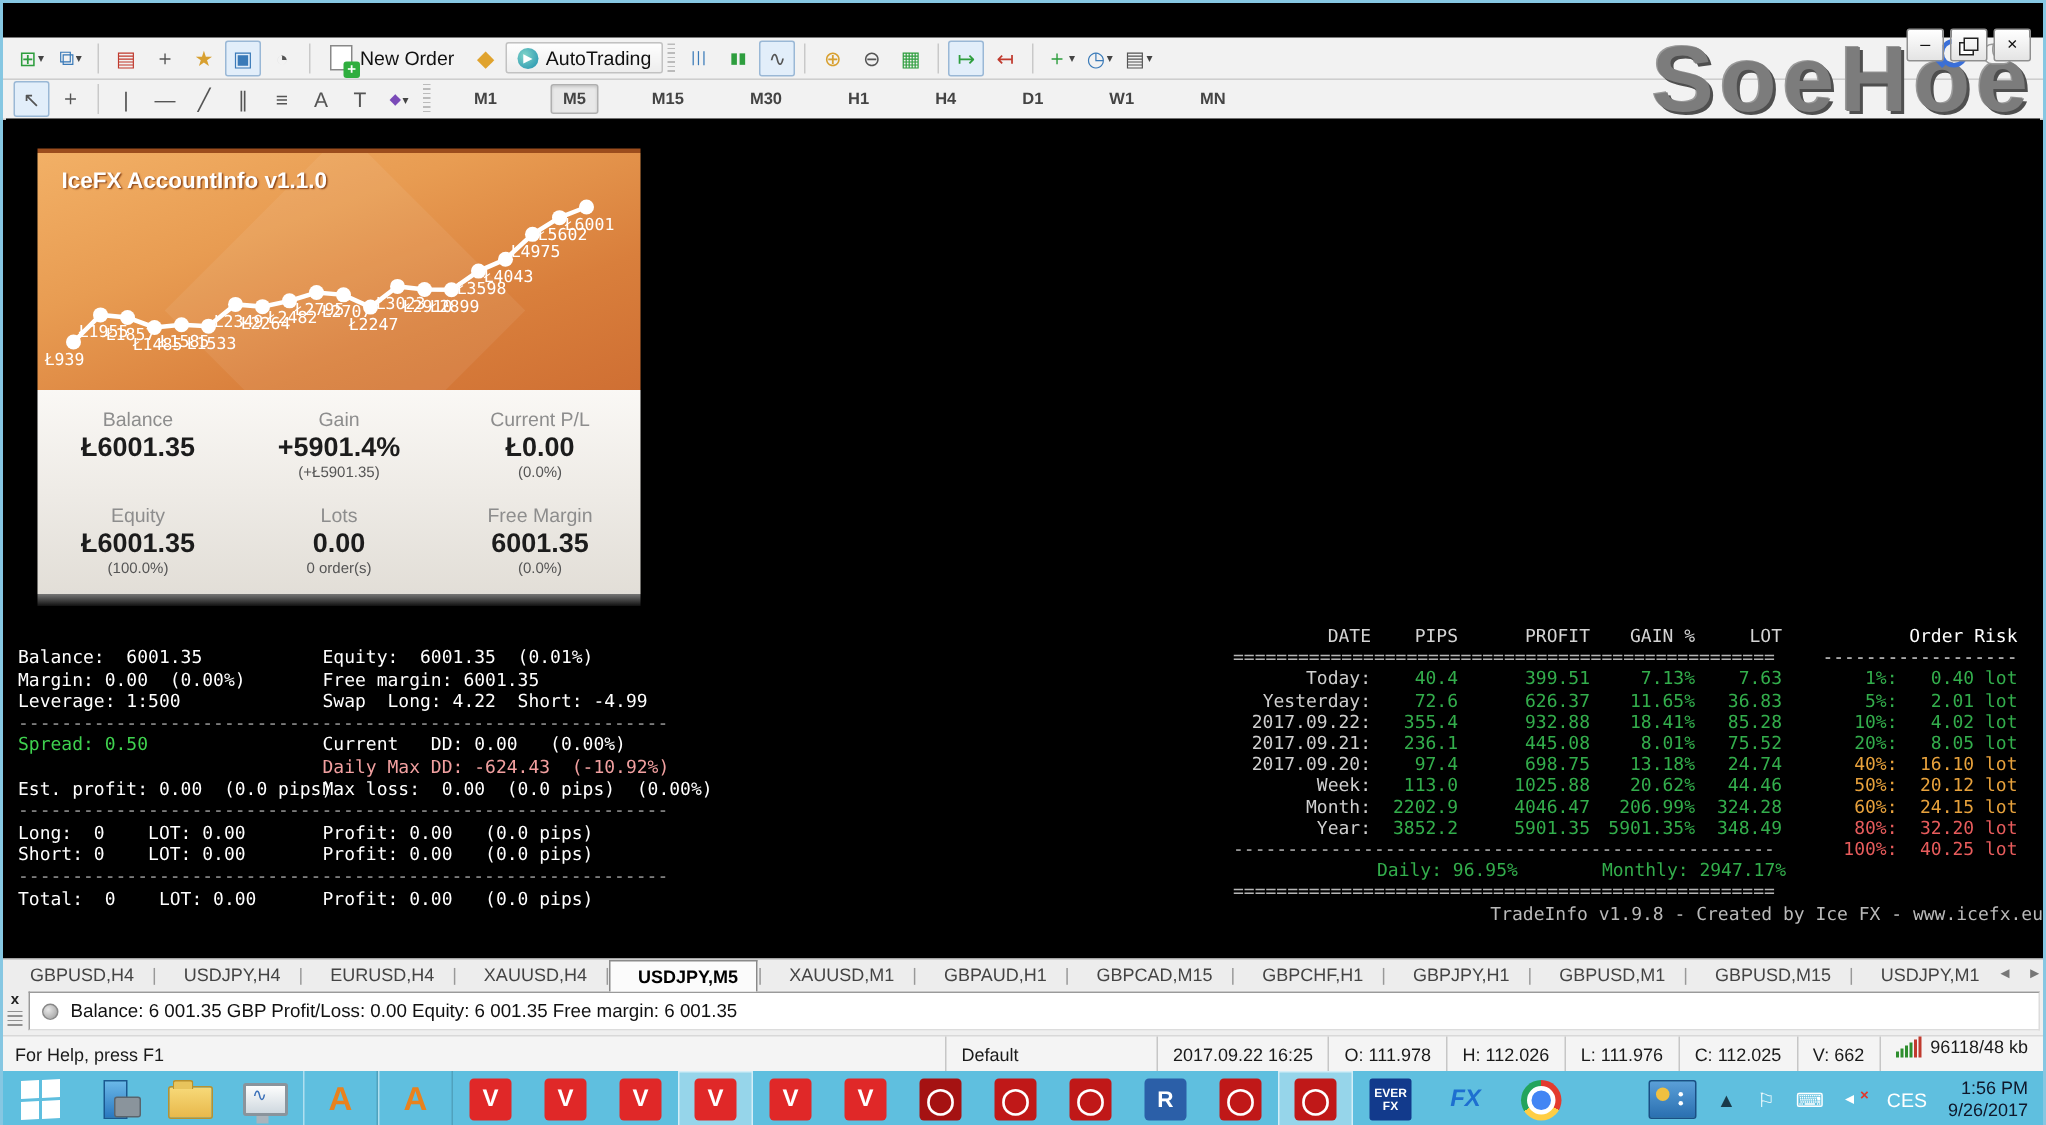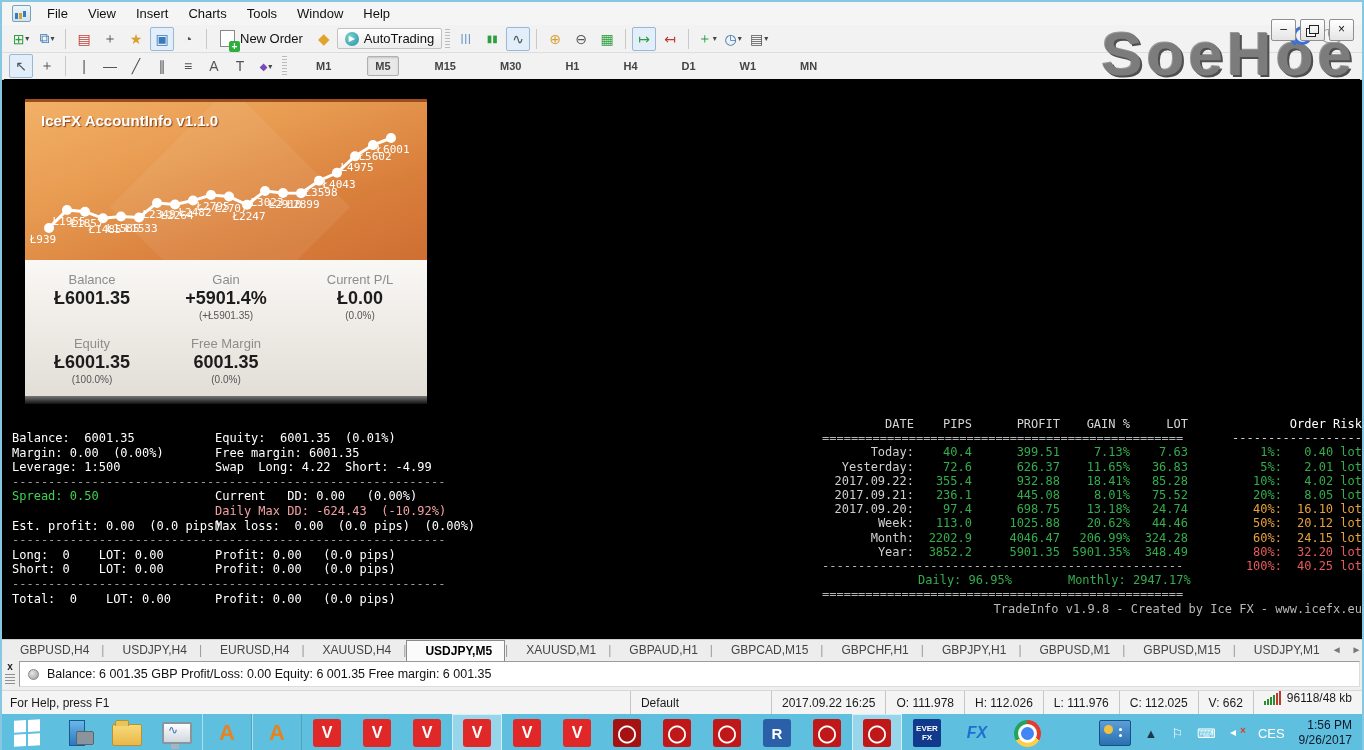--- a/index.html
+++ b/index.html
@@ -58,21 +58,21 @@
   .infoblock .sepline{color:#9a9a9a;}
   .c-green{color:#3fd24f;} .c-pink{color:#f2a0a0;} .c-white{color:#fff;}
   
   .tradetable{position:absolute;left:818px;top:338px;width:540px;font-family:"DejaVu Sans Mono",monospace;font-size:12px;line-height:14.2px;color:#cfcfcf;white-space:pre;}
   .tt-row{display:flex;}
   .tt-c1{width:92px;text-align:right;}
   .tt-c2{width:58px;text-align:right;}
   .tt-c3{width:88px;text-align:right;}
   .tt-c4{width:70px;text-align:right;}
   .tt-c5{width:58px;text-align:right;}
-  .tt-risk{margin-left:36px;width:138px;display:flex;justify-content:flex-end;}
+  .tt-risk{margin-left:19px;width:138px;display:flex;justify-content:flex-end;}
   .tt-risk .pct{width:52px;text-align:right;}
   .tt-risk .lot{width:80px;text-align:right;}
   .tt-sepeq{width:366px;overflow:hidden;color:#b5b5b5;}
   .tt-green{color:#33ae4c;} .tt-orange{color:#e8a23c;} .tt-red{color:#e85c5c;}
   .tt-head{color:#d4d4d4;}
   .tt-daily{margin-left:96px;} .tt-monthly{margin-left:56px;}
   .tt-credit{text-align:right;color:#b9b9b9;}
   
   .tabbar{position:absolute;top:637px;left:0;right:0;height:21px;background:#ededed;border-top:1px solid #cfcfcf;display:flex;align-items:stretch;font-size:12px;color:#444;}
   .tab{padding:3px 12px 0 18px;position:relative;}
@@ -119,32 +119,20 @@
   .speaker::before{content:"";position:absolute;left:0;top:3px;border:3px solid transparent;border-right:6px solid #fff;border-top:3px solid transparent;width:0;height:0;border-left:none;}
   .speaker i{position:absolute;right:-2px;top:-2px;color:#e03a2e;font-size:10px;font-style:normal;font-weight:bold;}
   .clockblock{text-align:right;font-size:12px;line-height:15px;color:#0f172a;}
   svg text{font-family:"DejaVu Sans Mono",monospace;}
 </style>
 </head>
 <body>
 
 <div class="app">
 
-  <div class="menubar">
-    <span class="app-icon"></span>
-    <span id="menu-items" style="display:flex;">
-        <span class="menu-item">File</span>
-        <span class="menu-item">View</span>
-        <span class="menu-item">Insert</span>
-        <span class="menu-item">Charts</span>
-        <span class="menu-item">Tools</span>
-        <span class="menu-item">Window</span>
-        <span class="menu-item">Help</span>
-      </span>
-  </div>
   <div class="win-btns">
     <span class="win-btn">–</span>
     <span class="win-btn"><span class="restore-box"></span></span>
     <span class="win-btn">×</span>
   </div>
 
   <div class="toolbar1">
     <span class="tbi green-g">
         <span>⊞</span>
         <span class="dd">▾</span>
@@ -295,20 +283,25 @@
             <div class="lab">Current P/L</div>
             <div class="val">Ł0.00</div>
             <div class="sub">(0.0%)</div>
           </div>
           <div class="stat">
             <div class="lab">Equity</div>
             <div class="val">Ł6001.35</div>
             <div class="sub">(100.0%)</div>
           </div>
           <div class="stat">
+            <div class="lab">Lots</div>
+            <div class="val">0.00</div>
+            <div class="sub">0 order(s)</div>
+          </div>
+          <div class="stat">
             <div class="lab">Free Margin</div>
             <div class="val">6001.35</div>
             <div class="sub">(0.0%)</div>
           </div>
         </div>
       <div class="icefx-bottom"></div>
     </div>
 
     <div class="infoblock" id="info-block"><div class="row"><span class="lc">Balance:  6001.35</span><span class="c-white">Equity:  6001.35  (0.01%)</span></div><div class="row"><span class="lc">Margin: 0.00  (0.00%)</span><span class="c-white">Free margin: 6001.35</span></div><div class="row"><span class="lc">Leverage: 1:500</span><span class="c-white">Swap  Long: 4.22  Short: -4.99</span></div><div class="sepline">------------------------------------------------------------</div><div class="row"><span class="lc c-green">Spread: 0.50</span><span class="c-white">Current   DD: 0.00   (0.00%)</span></div><div class="row"><span class="lc"></span><span class="c-pink">Daily Max DD: -624.43  (-10.92%)</span></div><div class="row"><span class="lc">Est. profit: 0.00  (0.0 pips)</span><span class="c-white">Max loss:  0.00  (0.0 pips)  (0.00%)</span></div><div class="sepline">------------------------------------------------------------</div><div class="row"><span class="lc">Long:  0    LOT: 0.00</span><span class="c-white">Profit: 0.00   (0.0 pips)</span></div><div class="row"><span class="lc">Short: 0    LOT: 0.00</span><span class="c-white">Profit: 0.00   (0.0 pips)</span></div><div class="sepline">------------------------------------------------------------</div><div class="row"><span class="lc">Total:  0    LOT: 0.00</span><span class="c-white">Profit: 0.00   (0.0 pips)</span></div></div>
 

